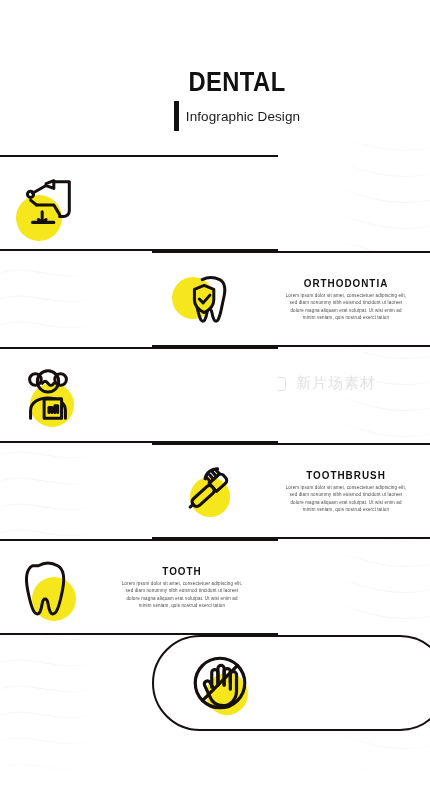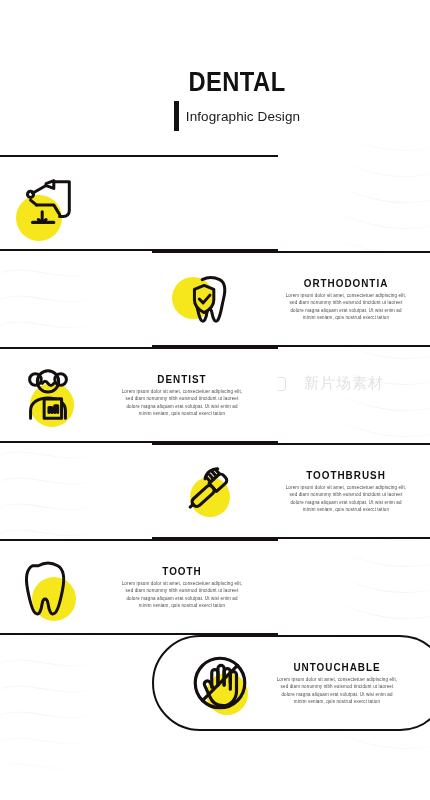--- a/index.html
+++ b/index.html
@@ -29,21 +29,21 @@
   }
 
   
   #watermark {
     position: absolute;
     left: 272px;
     top: 374px;
     z-index: 1;
     display: flex;
     align-items: center;
-    gap: 18px;
+    gap: 10px;
     color: #e2e2e2;
     font-size: 15px;
     letter-spacing: 1px;
     font-family: "DejaVu Sans", sans-serif;
     pointer-events: none;
     user-select: none;
   }
   #watermark .wm-mark {
     width: 14px; height: 14px;
     border: 1.4px solid #e2e2e2;
@@ -269,24 +269,20 @@
           <svg class="icon-svg" width="62" height="62" viewBox="0 0 64 64" fill="none" stroke="#15100f" stroke-width="3.1" stroke-linecap="round" stroke-linejoin="round">
             <circle cx="32" cy="18" r="11"></circle>
             <circle cx="19" cy="16" r="6"></circle>
             <circle cx="45" cy="16" r="6"></circle>
             <path d="M26 20 c2 -3 4 -3 6 0 c2 3 4 3 6 0"></path>
             <path d="M14 56 v-8 c0 -8 8 -13 18 -13 s18 5 18 13 v8"></path>
             <path d="M28 36 h18 v20 h-18 z" fill="#F5E71C" stroke="#15100f"></path>
             <path d="M33 50 v-5 h3 v5 M39 50 v-7 h3 v7"></path>
           </svg>
         </div>
-        <div class="text-box">
-          <div class="panel-heading">DENTIST</div>
-          <div class="panel-body">Lorem ipsum dolor sit amet, consectetuer adipiscing elit, sed diam nonummy nibh euismod tincidunt ut laoreet dolore magna aliquam erat volutpat. Ut wisi enim ad minim veniam, quis nostrud exerci tation</div>
-        </div>
       </div>
     </div>
 
     <div class="panel right" style="top:443px;">
       <div class="panel-inner">
         <div class="icon-box">
           <div class="icon-blob" style="width:40px;height:40px;left:24px;top:28px;"></div>
           <svg class="icon-svg" width="64" height="64" viewBox="0 0 64 64" fill="none" stroke="#15100f" stroke-width="3.1" stroke-linecap="round" stroke-linejoin="round">
             <g transform="rotate(-42 32 32)">
               <rect x="12" y="28" width="26" height="9" rx="4"></rect>
@@ -325,21 +321,17 @@
           <div class="icon-blob" style="width:42px;height:42px;left:28px;top:32px;"></div>
           <svg class="icon-svg" width="66" height="66" viewBox="0 0 64 64" fill="none" stroke="#15100f" stroke-width="3.1" stroke-linecap="round" stroke-linejoin="round">
             <circle cx="32" cy="32" r="24"></circle>
             <path d="M15 49 L49 15"></path>
             <path d="M24 36 v-14 a3 3 0 0 1 6 0 v12"></path>
             <path d="M30 34 v-16 a3 3 0 0 1 6 0 v16"></path>
             <path d="M36 34 v-13 a3 3 0 0 1 6 0 v17"></path>
             <path d="M42 32 v-8 a3 3 0 0 1 6 0 v16 c0 8 -6 14 -13 14 c-7 0 -11 -4 -13 -9 l-5 -11 a3 3 0 0 1 5 -3 l3 5"></path>
           </svg>
         </div>
-        <div class="text-box">
-          <div class="panel-heading">UNTOUCHABLE</div>
-          <div class="panel-body">Lorem ipsum dolor sit amet, consectetuer adipiscing elit, sed diam nonummy nibh euismod tincidunt ut laoreet dolore magna aliquam erat volutpat. Ut wisi enim ad minim veniam, quis nostrud exerci tation</div>
-        </div>
       </div>
     </div>
 
   </div>
 </div>
 
 </body></html>

